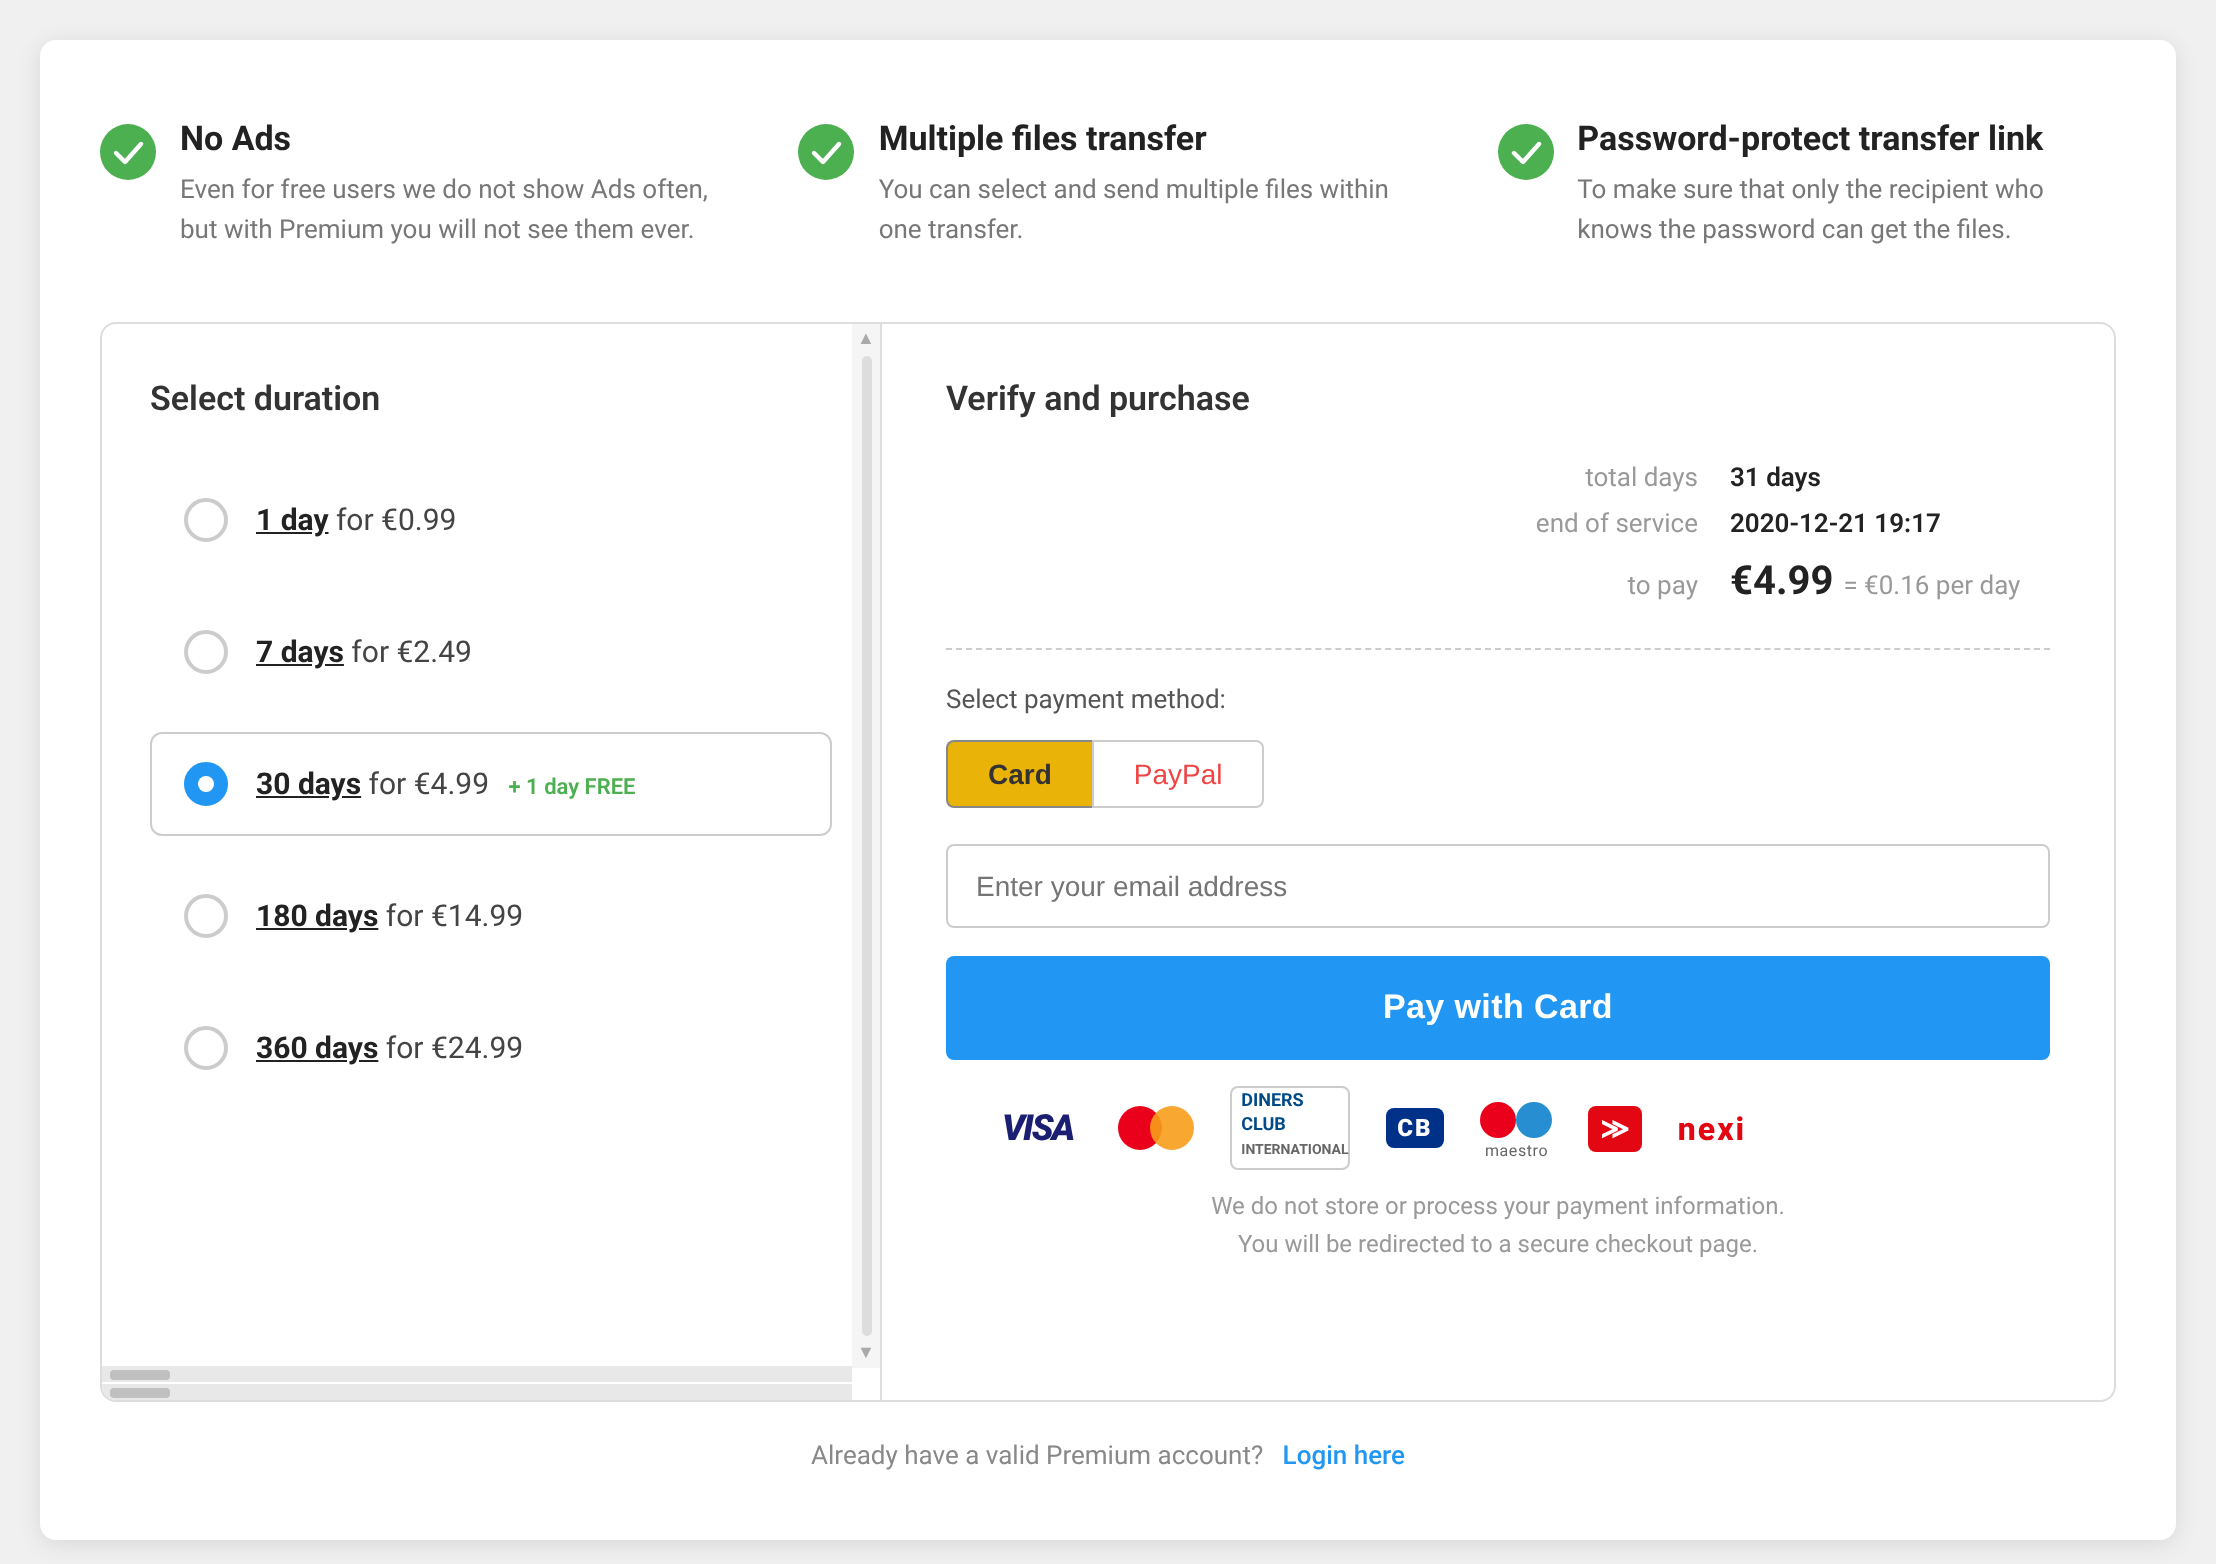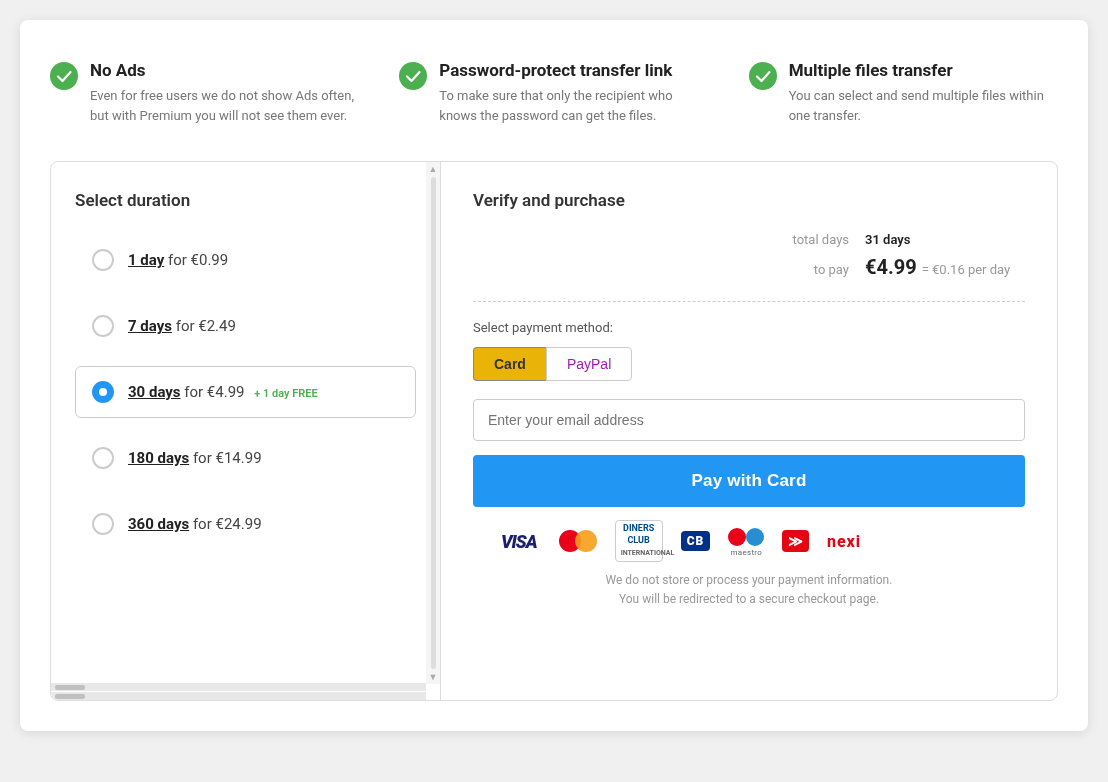--- a/index.html
+++ b/index.html
@@ -199,21 +199,21 @@
       color: #333;
     }
     .payment-tab:first-child {
       border-radius: 4px 0 0 4px;
       border-right: none;
       background: #fff;
       border-color: #888;
     }
     .payment-tab:last-child {
       border-radius: 0 4px 4px 0;
-      color: #a21caf;
+      color: #ef4444;
       border-color: #ccc;
     }
     .payment-tab.active {
       border-color: #888;
       background: #eab308;
       font-weight: 600;
       text-align: right;
     }
     .email-input {
       width: 100%;
@@ -290,23 +290,22 @@
     }
     
     .logo-diners {
       background: #fff;
       border: 1px solid #ccc;
       border-radius: 4px;
       padding: 2px 5px;
       font-size: 9px;
       font-weight: 700;
       color: #004b87;
-      text-align: center;
       line-height: 1.3;
-      width: 48px;
+      width: 60px;
     }
     
     .logo-cb {
       background: #003189;
       border-radius: 4px;
       padding: 3px 6px;
       font-size: 12px;
       font-weight: 900;
       color: #fff;
       letter-spacing: 1px;
@@ -422,34 +421,34 @@
       </div>
     </div>
     <div class="feature-item">
       <div class="feature-check">
         <svg viewBox="0 0 28 28" fill="none" xmlns="http://www.w3.org/2000/svg">
           <circle cx="14" cy="14" r="14" fill="#4caf50"></circle>
           <path d="M8 14.5l4.5 4.5 8-9" stroke="#fff" stroke-width="2.2" stroke-linecap="round" stroke-linejoin="round"></path>
         </svg>
       </div>
       <div>
-        <div class="feature-title">Password-protect transfer link</div>
-        <div class="feature-desc">To make sure that only the recipient who knows the password can get the files.</div>
+        <div class="feature-title">Multiple files transfer</div>
+        <div class="feature-desc">You can select and send multiple files within one transfer.</div>
       </div>
     </div>
     <div class="feature-item">
       <div class="feature-check">
         <svg viewBox="0 0 28 28" fill="none" xmlns="http://www.w3.org/2000/svg">
           <circle cx="14" cy="14" r="14" fill="#4caf50"></circle>
           <path d="M8 14.5l4.5 4.5 8-9" stroke="#fff" stroke-width="2.2" stroke-linecap="round" stroke-linejoin="round"></path>
         </svg>
       </div>
       <div>
-        <div class="feature-title">Multiple files transfer</div>
-        <div class="feature-desc">You can select and send multiple files within one transfer.</div>
+        <div class="feature-title">Password-protect transfer link</div>
+        <div class="feature-desc">To make sure that only the recipient who knows the password can get the files.</div>
       </div>
     </div>
   </div>
 
   <div class="main-panel">
 
     <div class="duration-panel" style="position:relative;">
       <div class="duration-title">Select duration</div>
       <div class="duration-options">
 
@@ -508,20 +507,24 @@
     </div>
 
     <div class="verify-panel">
       <div class="verify-title">Verify and purchase</div>
 
       
       <div class="summary-table">
         <div class="summary-row">
           <span class="summary-key">total days</span>
           <span class="summary-val">31 days</span>
+        </div>
+        <div class="summary-row">
+          <span class="summary-key">end of service</span>
+          <span class="summary-val">2020-12-21 19:17</span>
         </div>
         <div class="summary-row">
           <span class="summary-key">to pay</span>
           <span class="summary-val price">
             <span>€4.99</span>
             <span class="price-per-day">= €0.16 per day</span>
           </span>
         </div>
       </div>
 
@@ -585,14 +588,19 @@
 
       
       <div class="security-note">
         <span>We do not store or process your payment information.</span><br>
         <span>You will be redirected to a secure checkout page.</span>
       </div>
 
     </div>
   </div>
 
+  <div class="bottom-bar">
+    <span>Already have a valid Premium account?</span>
+    &nbsp;
+    <a href="#">Login here</a>
+  </div>
 
 </div>
 
 </body></html>

